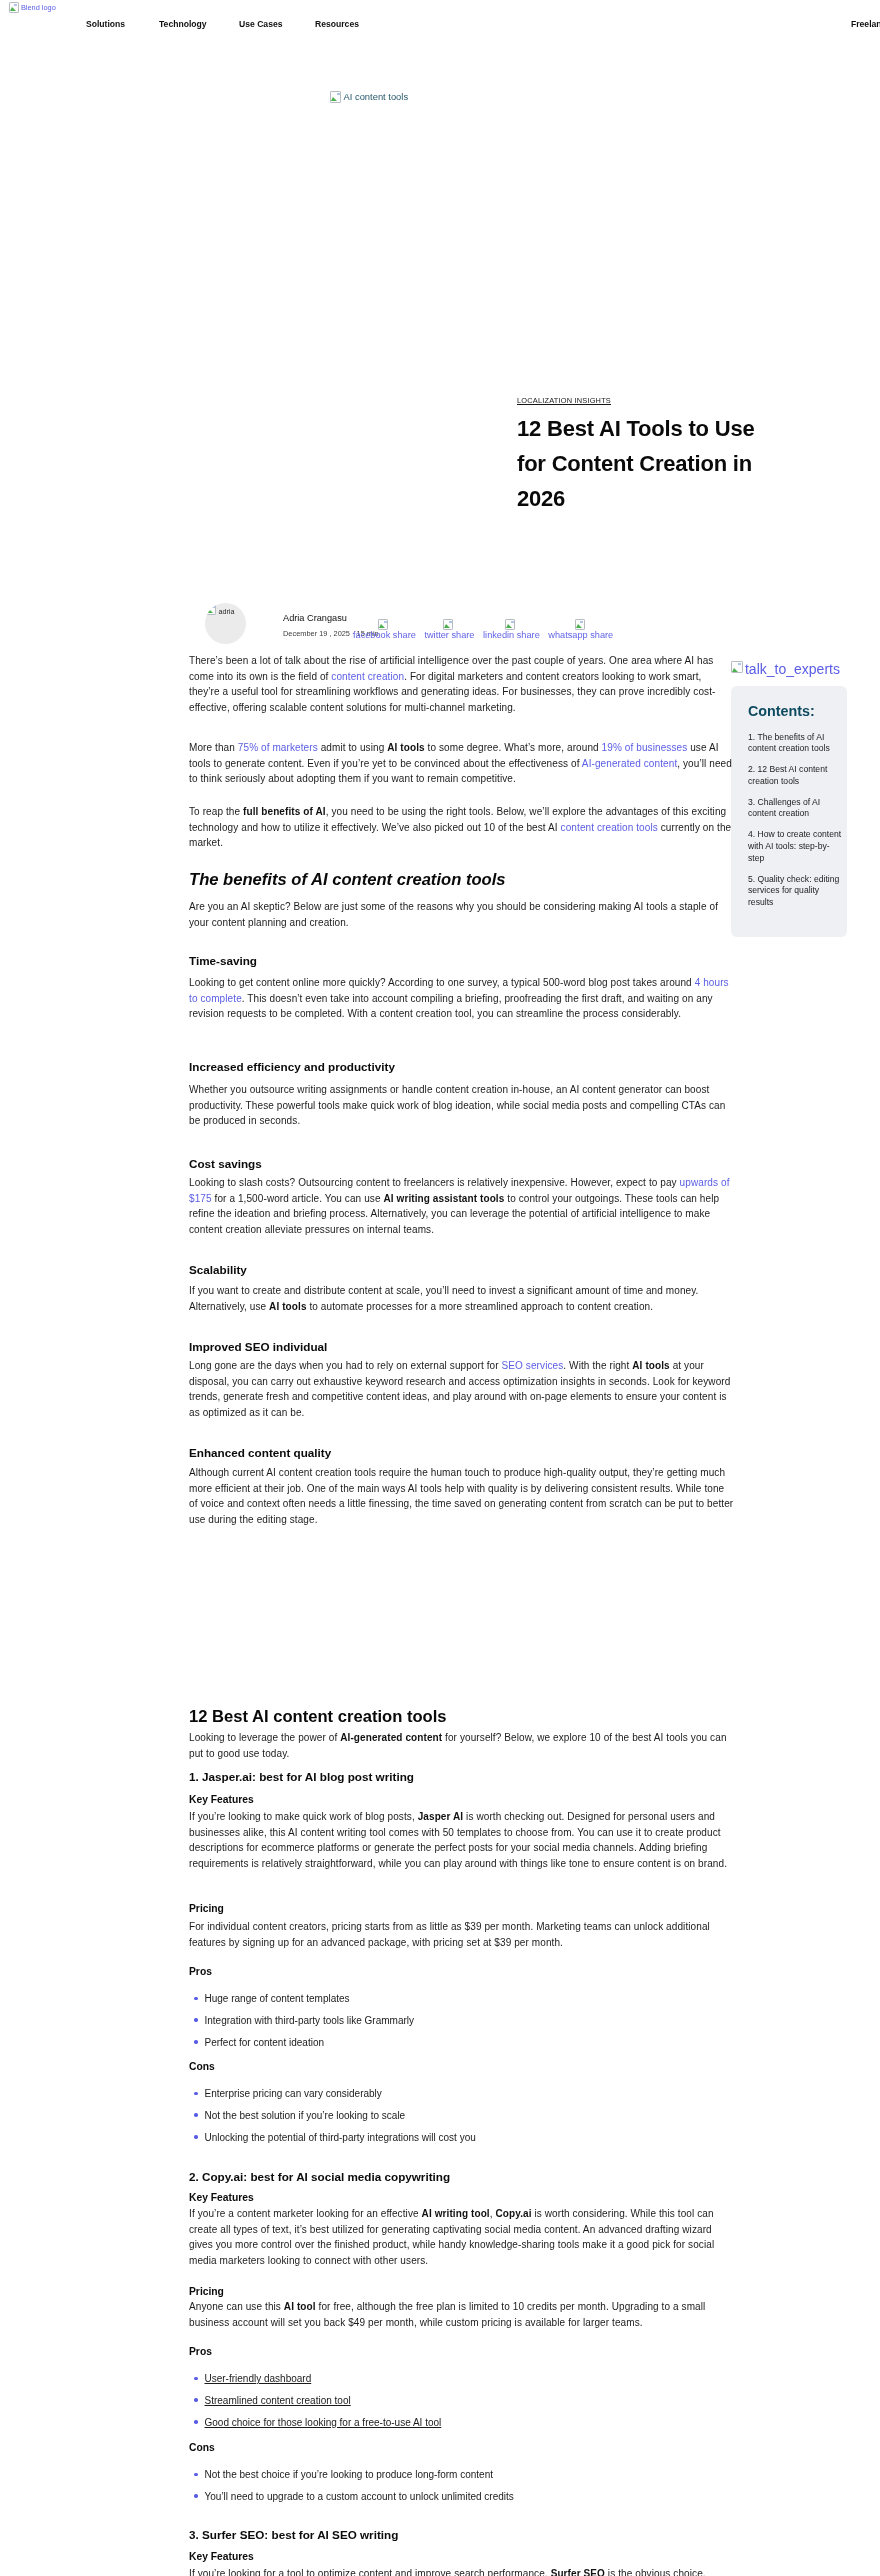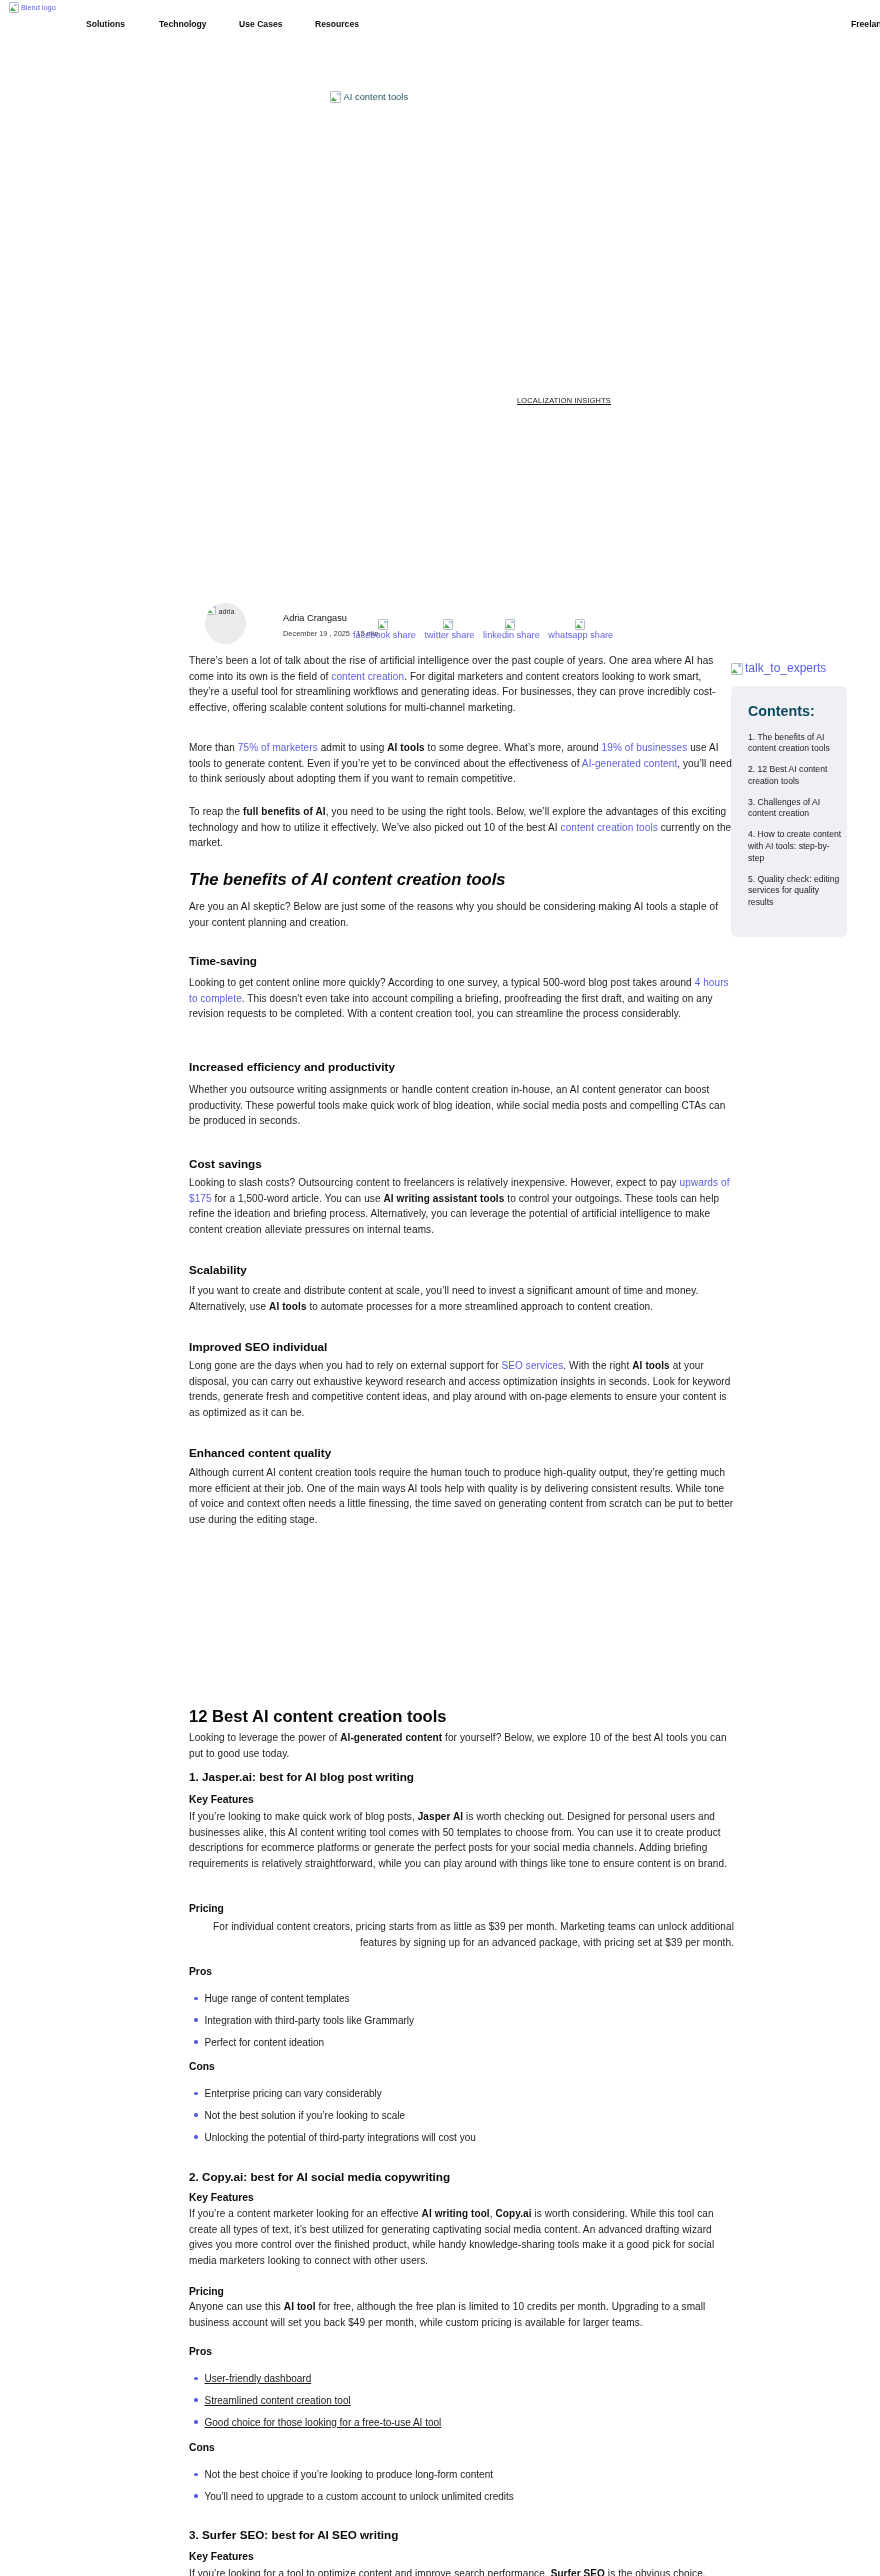--- a/index.html
+++ b/index.html
@@ -30,21 +30,21 @@
 
   
   .avatar{position:absolute;left:205px;top:603px;width:41px;height:41px;border-radius:50%;
         background:#ebebeb;overflow:hidden;font-size:7.2px;color:#2b2b2b;padding:1.1px 0 0 1.1px;box-sizing:border-box;}
   .author-name{position:absolute;left:283px;top:613px;font-size:9.2px;font-weight:500;color:#0f0f0f;}
   .author-meta{position:absolute;left:283px;top:629px;font-size:7.4px;color:#3b3b3b;}
   .share-row{position:absolute;left:353px;top:619px;display:flex;gap:8.6px;}
   .share-link{font-size:9.2px;color:#6163e6;display:flex;align-items:center;white-space:nowrap;flex-direction:column;}
 
   
-  .cta-link{position:absolute;left:731px;top:661px;font-size:12px;color:#5a5de4;display:flex;align-items:flex-end;}
+  .cta-link{position:absolute;left:731px;top:661px;font-size:14px;color:#5a5de4;display:flex;align-items:flex-start;}
   .cta-link .bimg{width:9.7px;height:10.3px;}
   .contents-box{position:absolute;left:731px;top:686px;width:116px;box-sizing:border-box;
         background:#eef0f4;border-radius:5.7px;padding:17px 4px 19.5px 17px;}
   .contents-title{font-size:14.3px;font-weight:700;color:#0e4a5f;margin:0 0 12.6px 0;}
   .contents-item{font-size:8.6px;line-height:11.7px;color:#222;margin-bottom:9.2px;}
 
   
   .blk{position:absolute;left:189px;width:545px;margin:0;box-sizing:border-box;}
   .para{font-size:10px;line-height:15.7px;color:#1b1b1b;letter-spacing:0.1px;}
   .para strong{font-weight:700;color:#111;}
@@ -71,20 +71,21 @@
   <a class="nav-item" style="left:239px" href="#">Use Cases</a>
   <a class="nav-item" style="left:315px" href="#">Resources</a>
   <a class="nav-item" style="left:851px" href="#">Freelancers</a>
 
   <a class="hero-link" href="#">
       <span class="bimg"></span>
       <span>AI content tools</span>
     </a>
 
   <a class="category" href="#">LOCALIZATION INSIGHTS</a>
+  <h1 class="title">12 Best AI Tools to Use for Content Creation in 2026</h1>
 
   <div class="avatar"><span class="bimg"></span><span>adria</span></div>
   <div class="author-name">Adria Crangasu</div>
   <div class="author-meta">December 19 , 2025 · 15 min</div>
   <div class="share-row">
     <a class="share-link" href="#">
         <span class="bimg"></span>
         <span>facebook share</span>
       </a>
     <a class="share-link" href="#">
@@ -131,21 +132,21 @@
       <h3 class="blk h3" style="top: 1340px;">Improved SEO individual</h3>
       <p class="blk para" style="top: 1358px;"><span>Long gone are the days when you had to rely on external support for </span><a href="#" class="ilink">SEO services</a><span>. With the right </span><strong>AI tools</strong><span> at your disposal, you can carry out exhaustive keyword research and access optimization insights in seconds. Look for keyword trends, generate fresh and competitive content ideas, and play around with on-page elements to ensure your content is as optimized as it can be.</span></p>
       <h3 class="blk h3" style="top: 1446px;">Enhanced content quality</h3>
       <p class="blk para" style="top: 1465px;"><span>Although current AI content creation tools require the human touch to produce high-quality output, they’re getting much more efficient at their job. One of the main ways AI tools help with quality is by delivering consistent results. While tone of voice and context often needs a little finessing, the time saved on generating content from scratch can be put to better use during the editing stage.</span></p>
       <h2 class="blk h2" style="top: 1707px;">12 Best AI content creation tools</h2>
       <p class="blk para" style="top: 1730px;"><span>Looking to leverage the power of </span><strong>AI-generated content</strong><span> for yourself? Below, we explore 10 of the best AI tools you can put to good use today.</span></p>
       <h3 class="blk h3" style="top: 1770px;">1. Jasper.ai: best for AI blog post writing</h3>
       <h4 class="blk h4" style="top: 1794px;">Key Features</h4>
       <p class="blk para" style="top: 1809px;"><span>If you’re looking to make quick work of blog posts, </span><strong>Jasper AI</strong><span> is worth checking out. Designed for personal users and businesses alike, this AI content writing tool comes with 50 templates to choose from. You can use it to create product descriptions for ecommerce platforms or generate the perfect posts for your social media channels. Adding briefing requirements is relatively straightforward, while you can play around with things like tone to ensure content is on brand.</span></p>
       <h4 class="blk h4" style="top: 1903px;">Pricing</h4>
-      <p class="blk para" style="top: 1919px; text-align: right;"><span>For individual content creators, pricing starts from as little as $39 per month. Marketing teams can unlock additional features by signing up for an advanced package, with pricing set at $39 per month.</span></p>
+      <p class="blk para" style="top: 1919px;"><span>For individual content creators, pricing starts from as little as $39 per month. Marketing teams can unlock additional features by signing up for an advanced package, with pricing set at $39 per month.</span></p>
       <h4 class="blk h4" style="top: 1966px;">Pros</h4>
       <ul class="blk list" style="top: 1991px;">
         <li><span class="dot"></span><span>Huge range of content templates</span></li>
         <li><span class="dot"></span><span>Integration with third-party tools like Grammarly</span></li>
         <li><span class="dot"></span><span>Perfect for content ideation</span></li>
       </ul>
       <h4 class="blk h4" style="top: 2061px;">Cons</h4>
       <ul class="blk list" style="top: 2086px;">
         <li><span class="dot"></span><span>Enterprise pricing can vary considerably</span></li>
         <li><span class="dot"></span><span>Not the best solution if you’re looking to scale</span></li>

